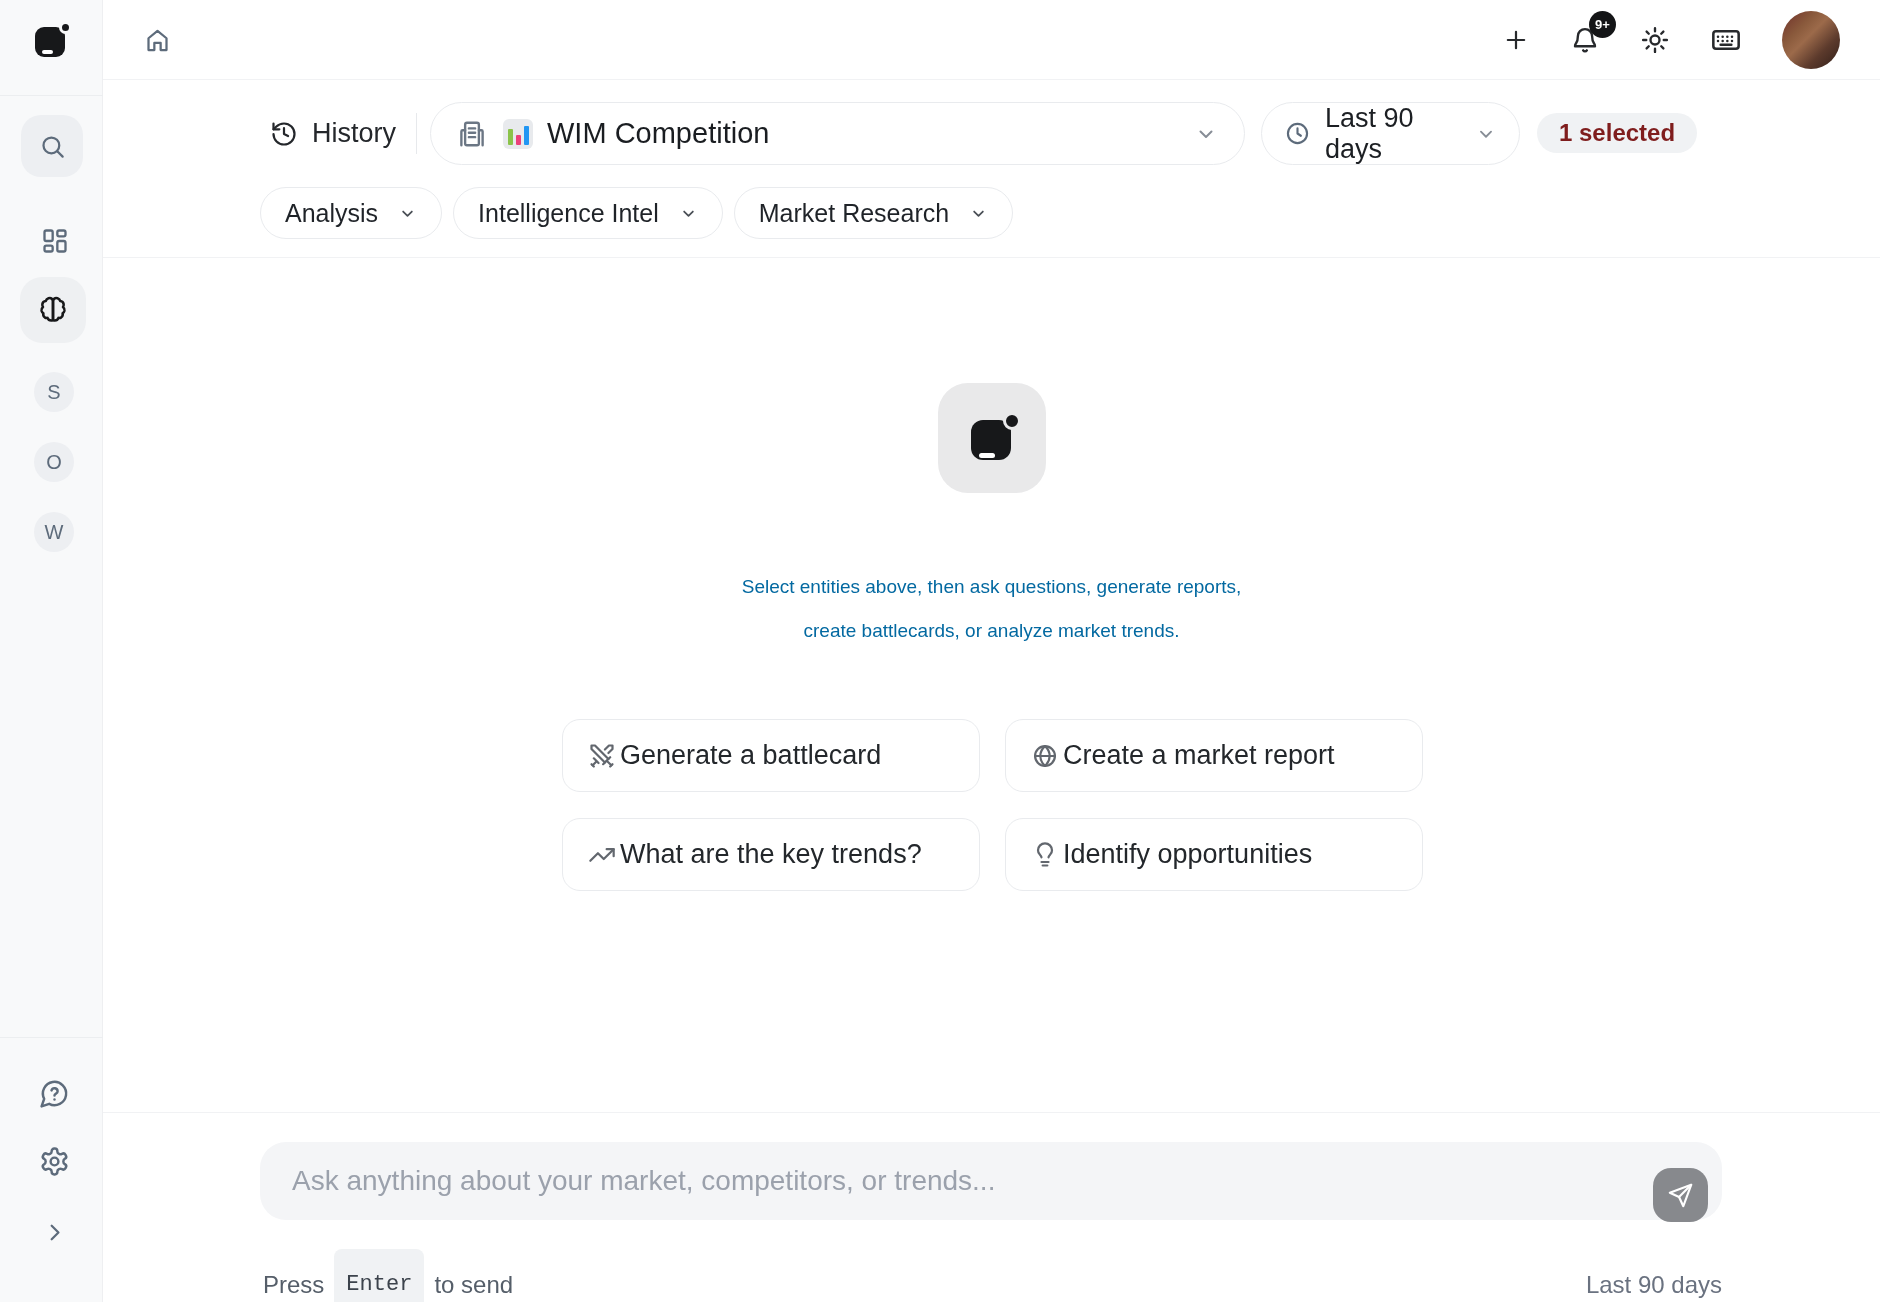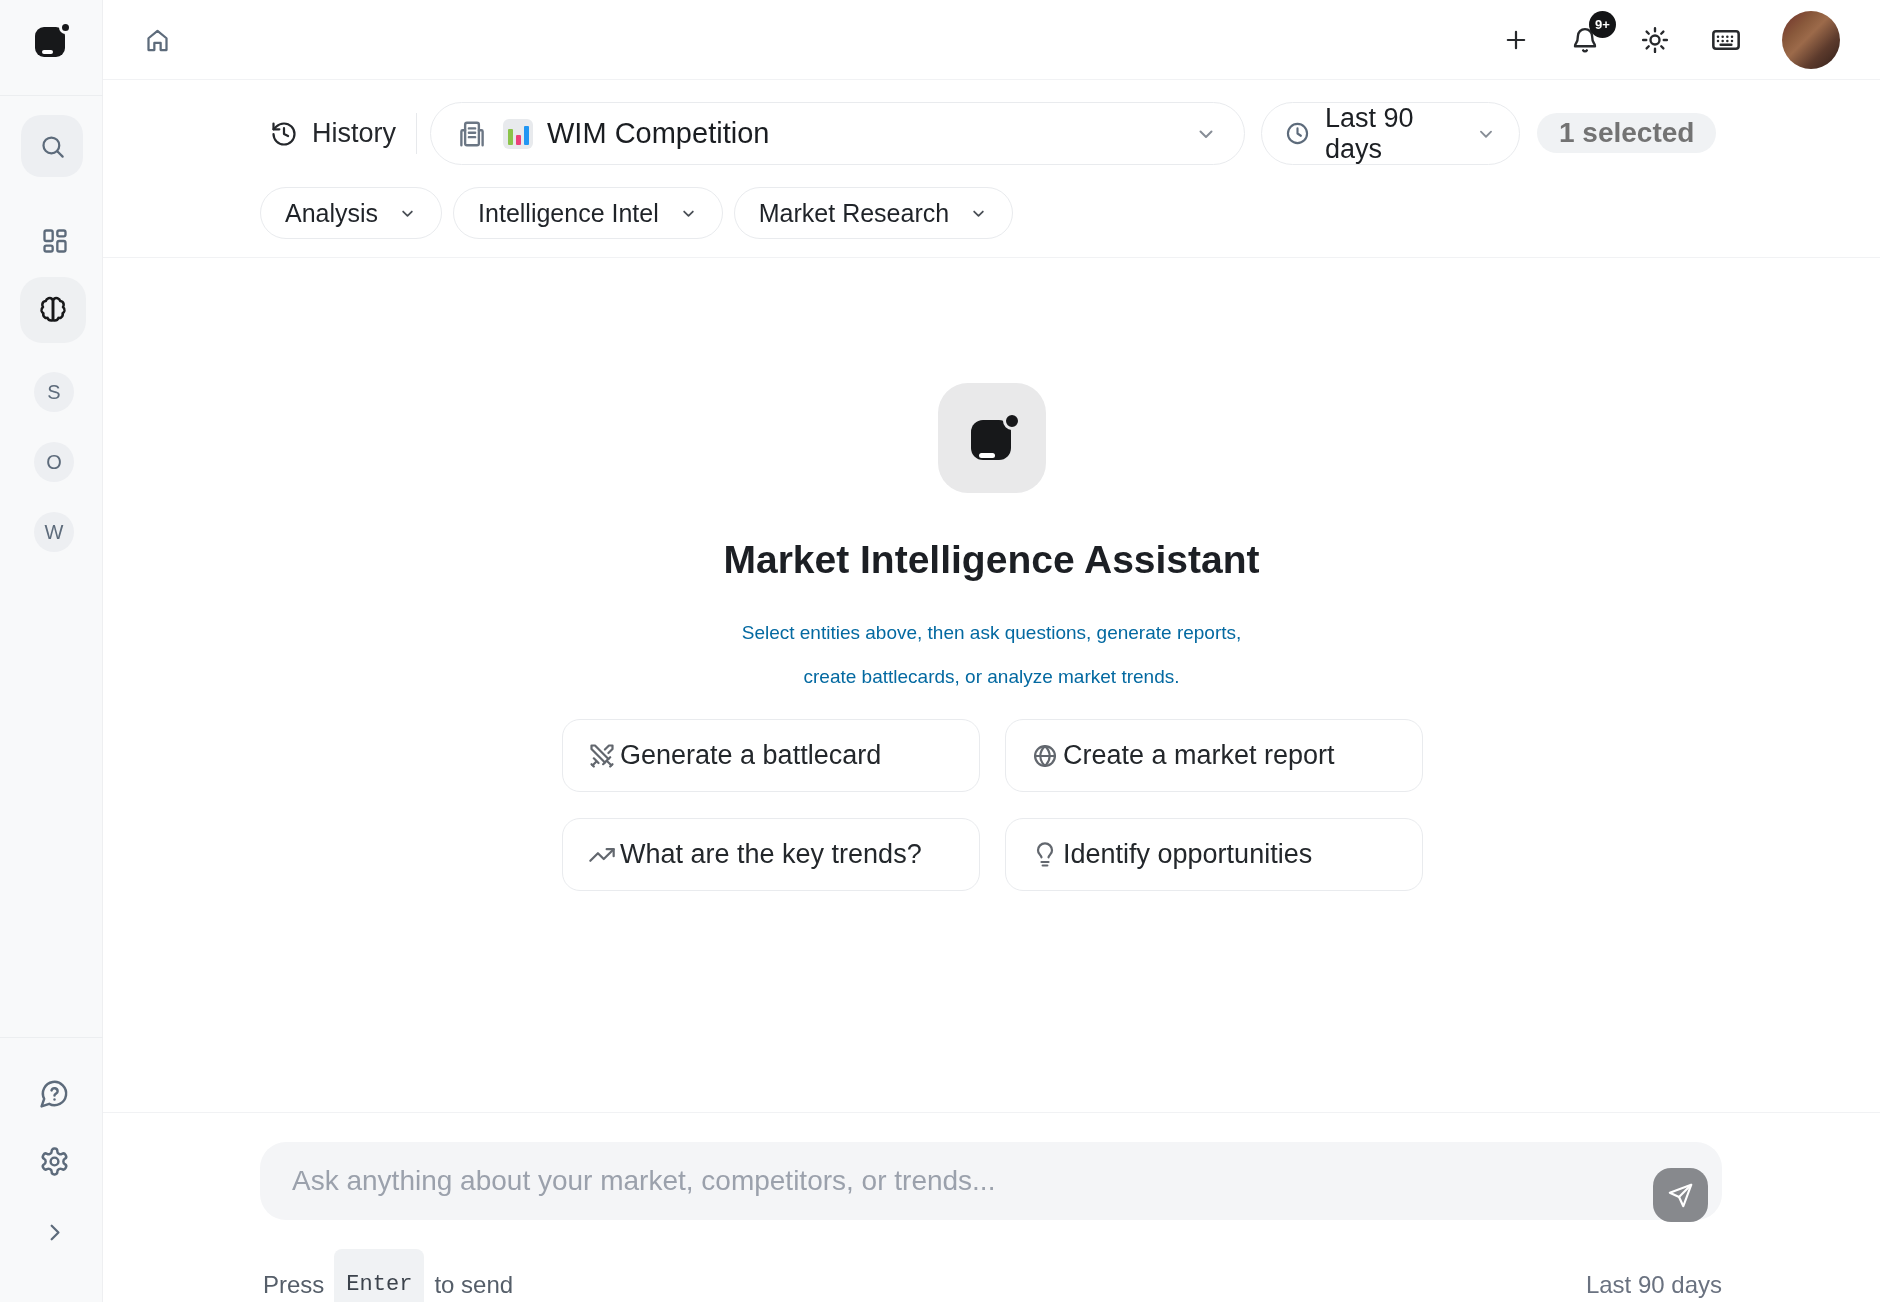--- a/index.html
+++ b/index.html
@@ -44,21 +44,21 @@
     gap:14px; color:#24272b; font-size:27px; cursor:pointer; }
   .vdiv { position:absolute; left:313px; top:33px; width:1px; height:41px; background:#e7e9ec; }
   .entity-pill { position:absolute; left:327px; top:22px; width:815px; height:63px; padding:0 26px; }
   .entity-pill .lbl { font-size:29px; color:#1a1d21; margin-left:14px; }
   .mini-chart { width:30px; height:30px; margin-left:16px; background:#e8eaed; border-radius:6px;
     display:flex; align-items:flex-end; justify-content:center; gap:3px; padding:4px 4px; }
   .mini-chart i { display:block; width:5px; border-radius:1px; }
   .time-pill { position:absolute; left:1158px; top:22px; width:259px; height:63px; padding:0 22px; }
   .time-pill .lbl { font-size:27px; color:#1c1f23; margin-left:14px; }
   .chip { position:absolute; left:1434px; top:33px; height:40px; padding:0 22px; background:#f0f2f4;
-    border-radius:999px; display:flex; align-items:center; font-size:28px; font-weight:700; color:#737373; }
+    border-radius:999px; display:flex; align-items:center; font-size:24px; font-weight:700; color:#7f1d1d; }
   .cat-row { position:absolute; left:157px; top:107px; display:flex; gap:11px; }
   .cat-pill { height:52px; padding:0 24px; font-size:25px; color:#1f2328; gap:20px; }
   .chev { color:#878d96; }
   .spacer { flex:1; }
 
   
   .hero { position:absolute; left:103px; right:0; top:383px; display:flex; flex-direction:column;
     align-items:center; }
   .hero-card { width:108px; height:110px; border-radius:30px; background:#e9e9ea; position:relative;
     margin-bottom:44px; }
@@ -287,21 +287,20 @@
 </div>
 
 <div class="hero">
   <div class="hero-card">
     <div class="logo" style="--ring:#e9e9ea; position:absolute; left:33px; top:33px; width:46px; height:46px;">
       <span class="blk" style="left:0; top:4px; width:40px; height:40px; border-radius:12px;"></span>
       <span class="dot" style="right:-4px; top:-4px; width:18px; height:18px;"></span>
       <span class="dash" style="left:8px; bottom:4px; width:16px; height:5px;"></span>
     </div>
   </div>
-  <div class="hero-title">Market Intelligence Assistant</div>
   <div class="hero-sub">
     <div>Select entities above, then ask questions, generate reports,</div>
     <div>create battlecards, or analyze market trends.</div>
   </div>
 </div>
 
 <div class="suggestions">
   <div class="sugg">
     <span>
       <svg width="28" height="28" viewBox="0 0 24 24" fill="none" stroke="currentColor" stroke-width="1.9" stroke-linecap="round" stroke-linejoin="round">

